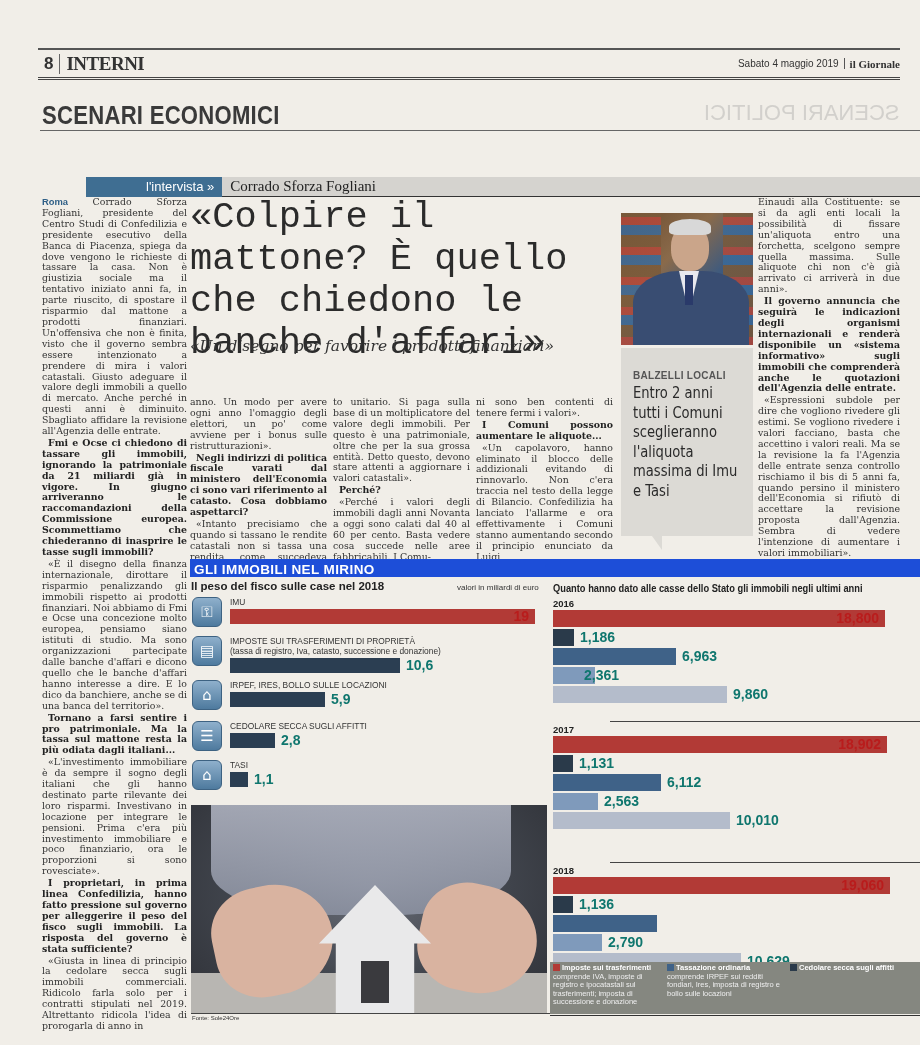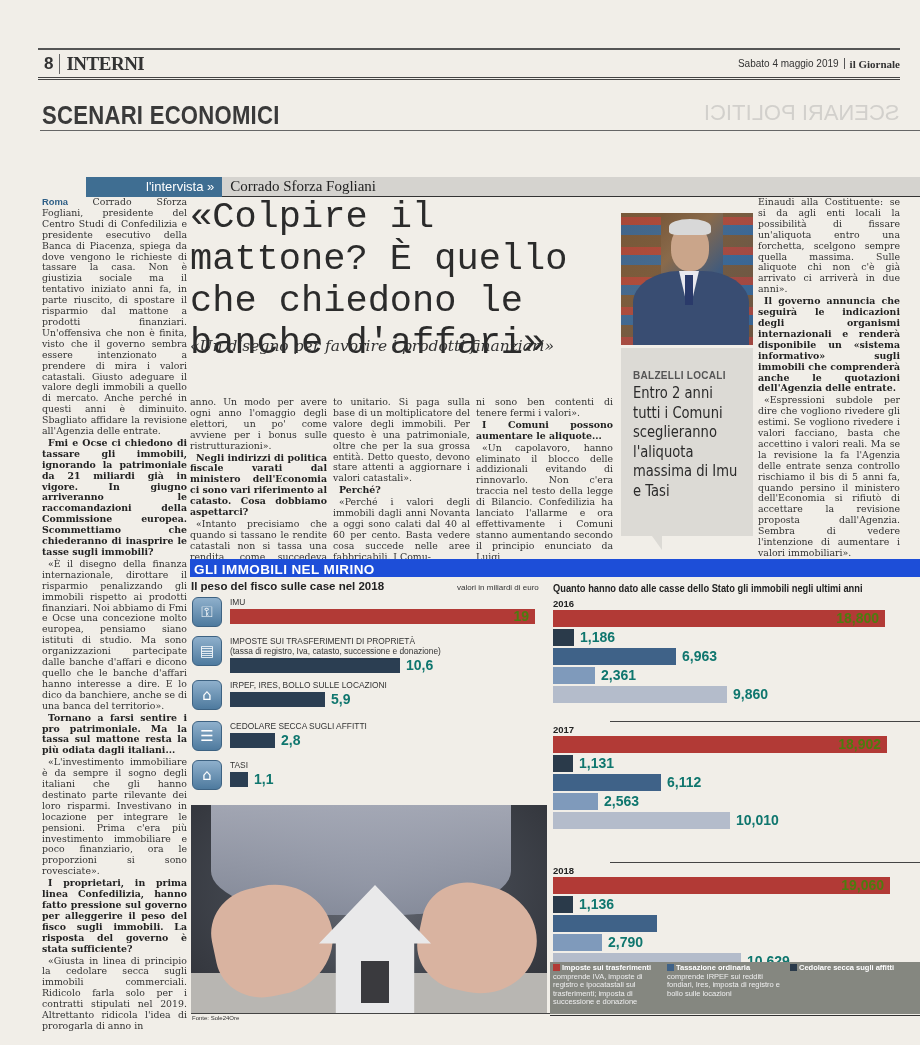--- a/index.html
+++ b/index.html
@@ -52,21 +52,21 @@
   
   .info-banner { position: absolute; left: 190px; top: 559px; width: 730px; height: 18px; background: #1d4ed8; }
   .info-banner span { font-family: "Liberation Sans", sans-serif; font-weight: bold; font-size: 13.5px; color: #fff; line-height: 18px; padding-left: 4px; letter-spacing: 0.4px; }
 
   .chart1-title { position: absolute; left: 191px; top: 580px; font-family: "Liberation Sans", sans-serif; font-weight: bold; font-size: 11.5px; color: #222; }
   .chart1-unit { position: absolute; left: 457px; top: 583px; font-family: "Liberation Sans", sans-serif; font-size: 8px; color: #333; }
   .cat-icon { position: absolute; width: 30px; height: 30px; border-radius: 6px; background: linear-gradient(180deg, #8fb0cc, #4e7a9e); border: 1px solid #3d6282; color: #fff; font-size: 15px; text-align: center; line-height: 28px; font-family: "DejaVu Sans", sans-serif; }
   .cat-label { position: absolute; font-family: "Liberation Sans", sans-serif; font-size: 8.4px; color: #333; line-height: 10px; }
   .bar { position: absolute; height: 15px; }
   .bar-val { position: absolute; font-family: "Liberation Sans", sans-serif; font-weight: bold; font-size: 14px; color: #0f766e; line-height: 15px; }
-  .bar-val.inside { color: #4d7c0f; text-align: right; }
+  .bar-val.inside { color: #b91c1c; text-align: right; }
 
   .photo2 { position: absolute; left: 191px; top: 805px; width: 356px; height: 208px; background: radial-gradient(ellipse at 50% 40%, #6a6e78 0%, #40444c 55%, #2e3036 100%); overflow: hidden; }
   .photo2 .shirtbg { position: absolute; left: 20px; top: 0; width: 300px; height: 110px; background: linear-gradient(180deg,#b4b8c6,#8e94a4); border-radius: 0 0 40% 40%; opacity: 0.85; }
   .photo2 .table { position: absolute; left: 0; top: 168px; width: 356px; height: 40px; background: #b8b6b2; }
   .photo2 .hand { position: absolute; background: #d9b3a0; border-radius: 40% 50% 50% 40%; }
   .photo2 .house { position: absolute; left: 128px; top: 80px; width: 112px; height: 130px; background: #e9e9ea; clip-path: polygon(50% 0, 100% 45%, 85% 45%, 85% 100%, 15% 100%, 15% 45%, 0 45%); }
   .photo2 .door { position: absolute; left: 170px; top: 156px; width: 28px; height: 42px; background: #3a3a3e; }
   .source { position: absolute; left: 192px; top: 1015px; font-family: "Liberation Sans", sans-serif; font-size: 6px; color: #333; }
   .source-line { position: absolute; left: 191px; top: 1013px; width: 360px; height: 1px; background: #444; }
 
@@ -201,21 +201,21 @@
   <div class="chart2-title">Quanto hanno dato alle casse dello Stato gli immobili negli ultimi anni</div>
   <div id="chart2">
       <div class="year-label" style="top: 598px;">2016</div>
       <div class="bar" style="left: 553px; top: 610px; height: 17px; width: 332px; background: rgb(178, 58, 54);"></div>
       <div class="bar-val inside" style="top: 611px; left: 553px; width: 326px;">18,800</div>
       <div class="bar" style="left: 553px; top: 629px; height: 17px; width: 21px; background: rgb(42, 58, 74);"></div>
       <div class="bar-val" style="top: 630px; left: 580px;">1,186</div>
       <div class="bar" style="left: 553px; top: 648px; height: 17px; width: 123px; background: rgb(63, 98, 136);"></div>
       <div class="bar-val" style="top: 649px; left: 682px;">6,963</div>
       <div class="bar" style="left: 553px; top: 667px; height: 17px; width: 42px; background: rgb(127, 154, 187);"></div>
-      <div class="bar-val" style="top: 668px; left: 601px;">2,361</div>
+      <div class="bar-val" style="top: 668px; left: 584px;">2,361</div>
       <div class="bar" style="left: 553px; top: 686px; height: 17px; width: 174px; background: rgb(180, 188, 203);"></div>
       <div class="bar-val" style="top: 687px; left: 733px;">9,860</div>
       <div class="year-label" style="top: 724px;">2017</div>
       <div class="year-rule" style="top: 721px;"></div>
       <div class="bar" style="left: 553px; top: 736px; height: 17px; width: 334px; background: rgb(178, 58, 54);"></div>
       <div class="bar-val inside" style="top: 737px; left: 553px; width: 328px;">18,902</div>
       <div class="bar" style="left: 553px; top: 755px; height: 17px; width: 20px; background: rgb(42, 58, 74);"></div>
       <div class="bar-val" style="top: 756px; left: 579px;">1,131</div>
       <div class="bar" style="left: 553px; top: 774px; height: 17px; width: 108px; background: rgb(63, 98, 136);"></div>
       <div class="bar-val" style="top: 775px; left: 667px;">6,112</div>

